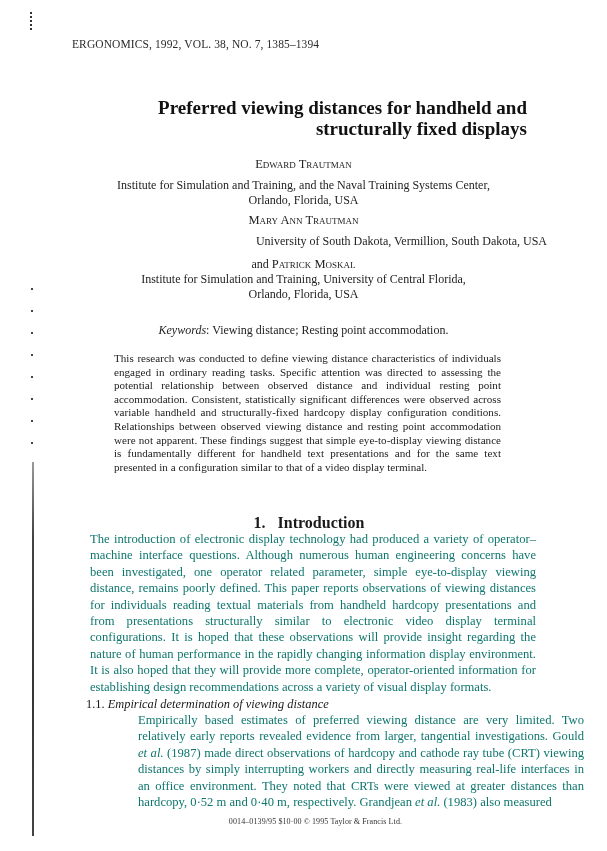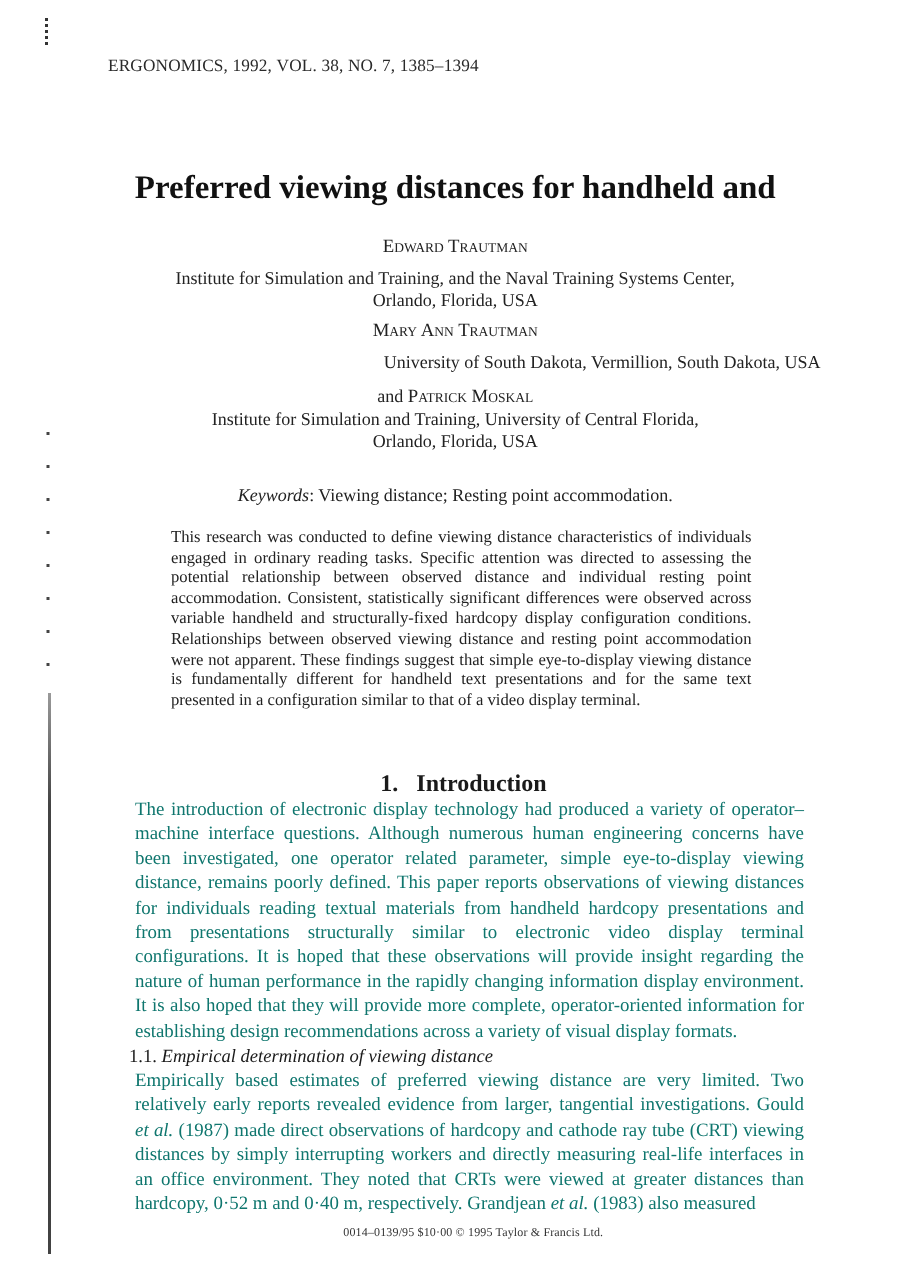--- a/index.html
+++ b/index.html
@@ -20,22 +20,22 @@
   }
   .scan-dots {
     left: 31px; top: 268px; width: 2px; height: 190px;
     background: repeating-linear-gradient(to bottom, transparent 0 20px, #444 20px 22px);
   }
   .journal-line {
     left: 72px; top: 38px; font-size: 11.5px; letter-spacing: 0.1px; color: #2a2a2a;
   }
   .sc { font-variant: small-caps; }
   .title {
-    left: 80px; width: 447px; top: 114px; text-align: center;
-    font-weight: bold; font-size: 22px; line-height: 21px; color: #111;
+    left: 80px; width: 447px; top: 97px; text-align: right;
+    font-weight: bold; font-size: 19px; line-height: 21px; color: #111;
   }
   .center-block { left: 60px; width: 487px; text-align: center; font-size: 12px; line-height: 15px; color: #222; }
   .author { font-variant: small-caps; font-size: 12.5px; }
   .abstract {
     left: 114px; width: 387px; top: 352px; font-size: 11.1px; line-height: 13.6px;
     text-align: justify; color: #222;
   }
   .abstract p { margin: 0; }
   .section-heading {
     left: 86px; width: 446px; top: 514px; text-align: center; font-weight: bold; font-size: 16px;
@@ -66,20 +66,21 @@
   <span>1992</span>,
   <span class="sc">VOL.</span>
   <span>38</span>,
   <span class="sc">NO.</span>
   <span>7</span>,
   <span>1385–1394</span>
 </div>
 
 <div class="abs title">
   <div>Preferred viewing distances for handheld and</div>
+  <div>structurally fixed displays</div>
 </div>
 
 <div class="abs center-block" style="top:157px;">
   <div class="author">Edward Trautman</div>
   <div style="margin-top:6px;">Institute for Simulation and Training, and the Naval Training Systems Center,</div>
   <div>Orlando, Florida, USA</div>
 </div>
 
 <div class="abs center-block" style="top:213px;">
   <div class="author">Mary Ann Trautman</div>
@@ -109,19 +110,19 @@
 
 <div class="abs body-text" style="top:531px;">
   <p>The introduction of electronic display technology had produced a variety of operator–machine interface questions. Although numerous human engineering concerns have been investigated, one operator related parameter, simple eye-to-display viewing distance, remains poorly defined. This paper reports observations of viewing distances for individuals reading textual materials from handheld hardcopy presentations and from presentations structurally similar to electronic video display terminal configurations. It is hoped that these observations will provide insight regarding the nature of human performance in the rapidly changing information display environment. It is also hoped that they will provide more complete, operator-oriented information for establishing design recommendations across a variety of visual display formats.</p>
 </div>
 
 <div class="abs subsection">
   <span>1.1.</span>
   <span class="label">Empirical determination of viewing distance</span>
 </div>
 
-<div class="abs body-text" style="top:712px;">
+<div class="abs body-text" style="top:712px;margin-left:48px;">
   <p>
     <span>Empirically based estimates of preferred viewing distance are very limited. Two relatively early reports revealed evidence from larger, tangential investigations. Gould </span><i>et al.</i><span> (1987) made direct observations of hardcopy and cathode ray tube (CRT) viewing distances by simply interrupting workers and directly measuring real-life interfaces in an office environment. They noted that CRTs were viewed at greater distances than hardcopy, 0·52 m and 0·40 m, respectively. Grandjean </span><i>et al.</i><span> (1983) also measured</span>
   </p>
 </div>
 
 <div class="abs footer">0014–0139/95 $10·00 © 1995 Taylor &amp; Francis Ltd.</div>
 
 </body></html>

